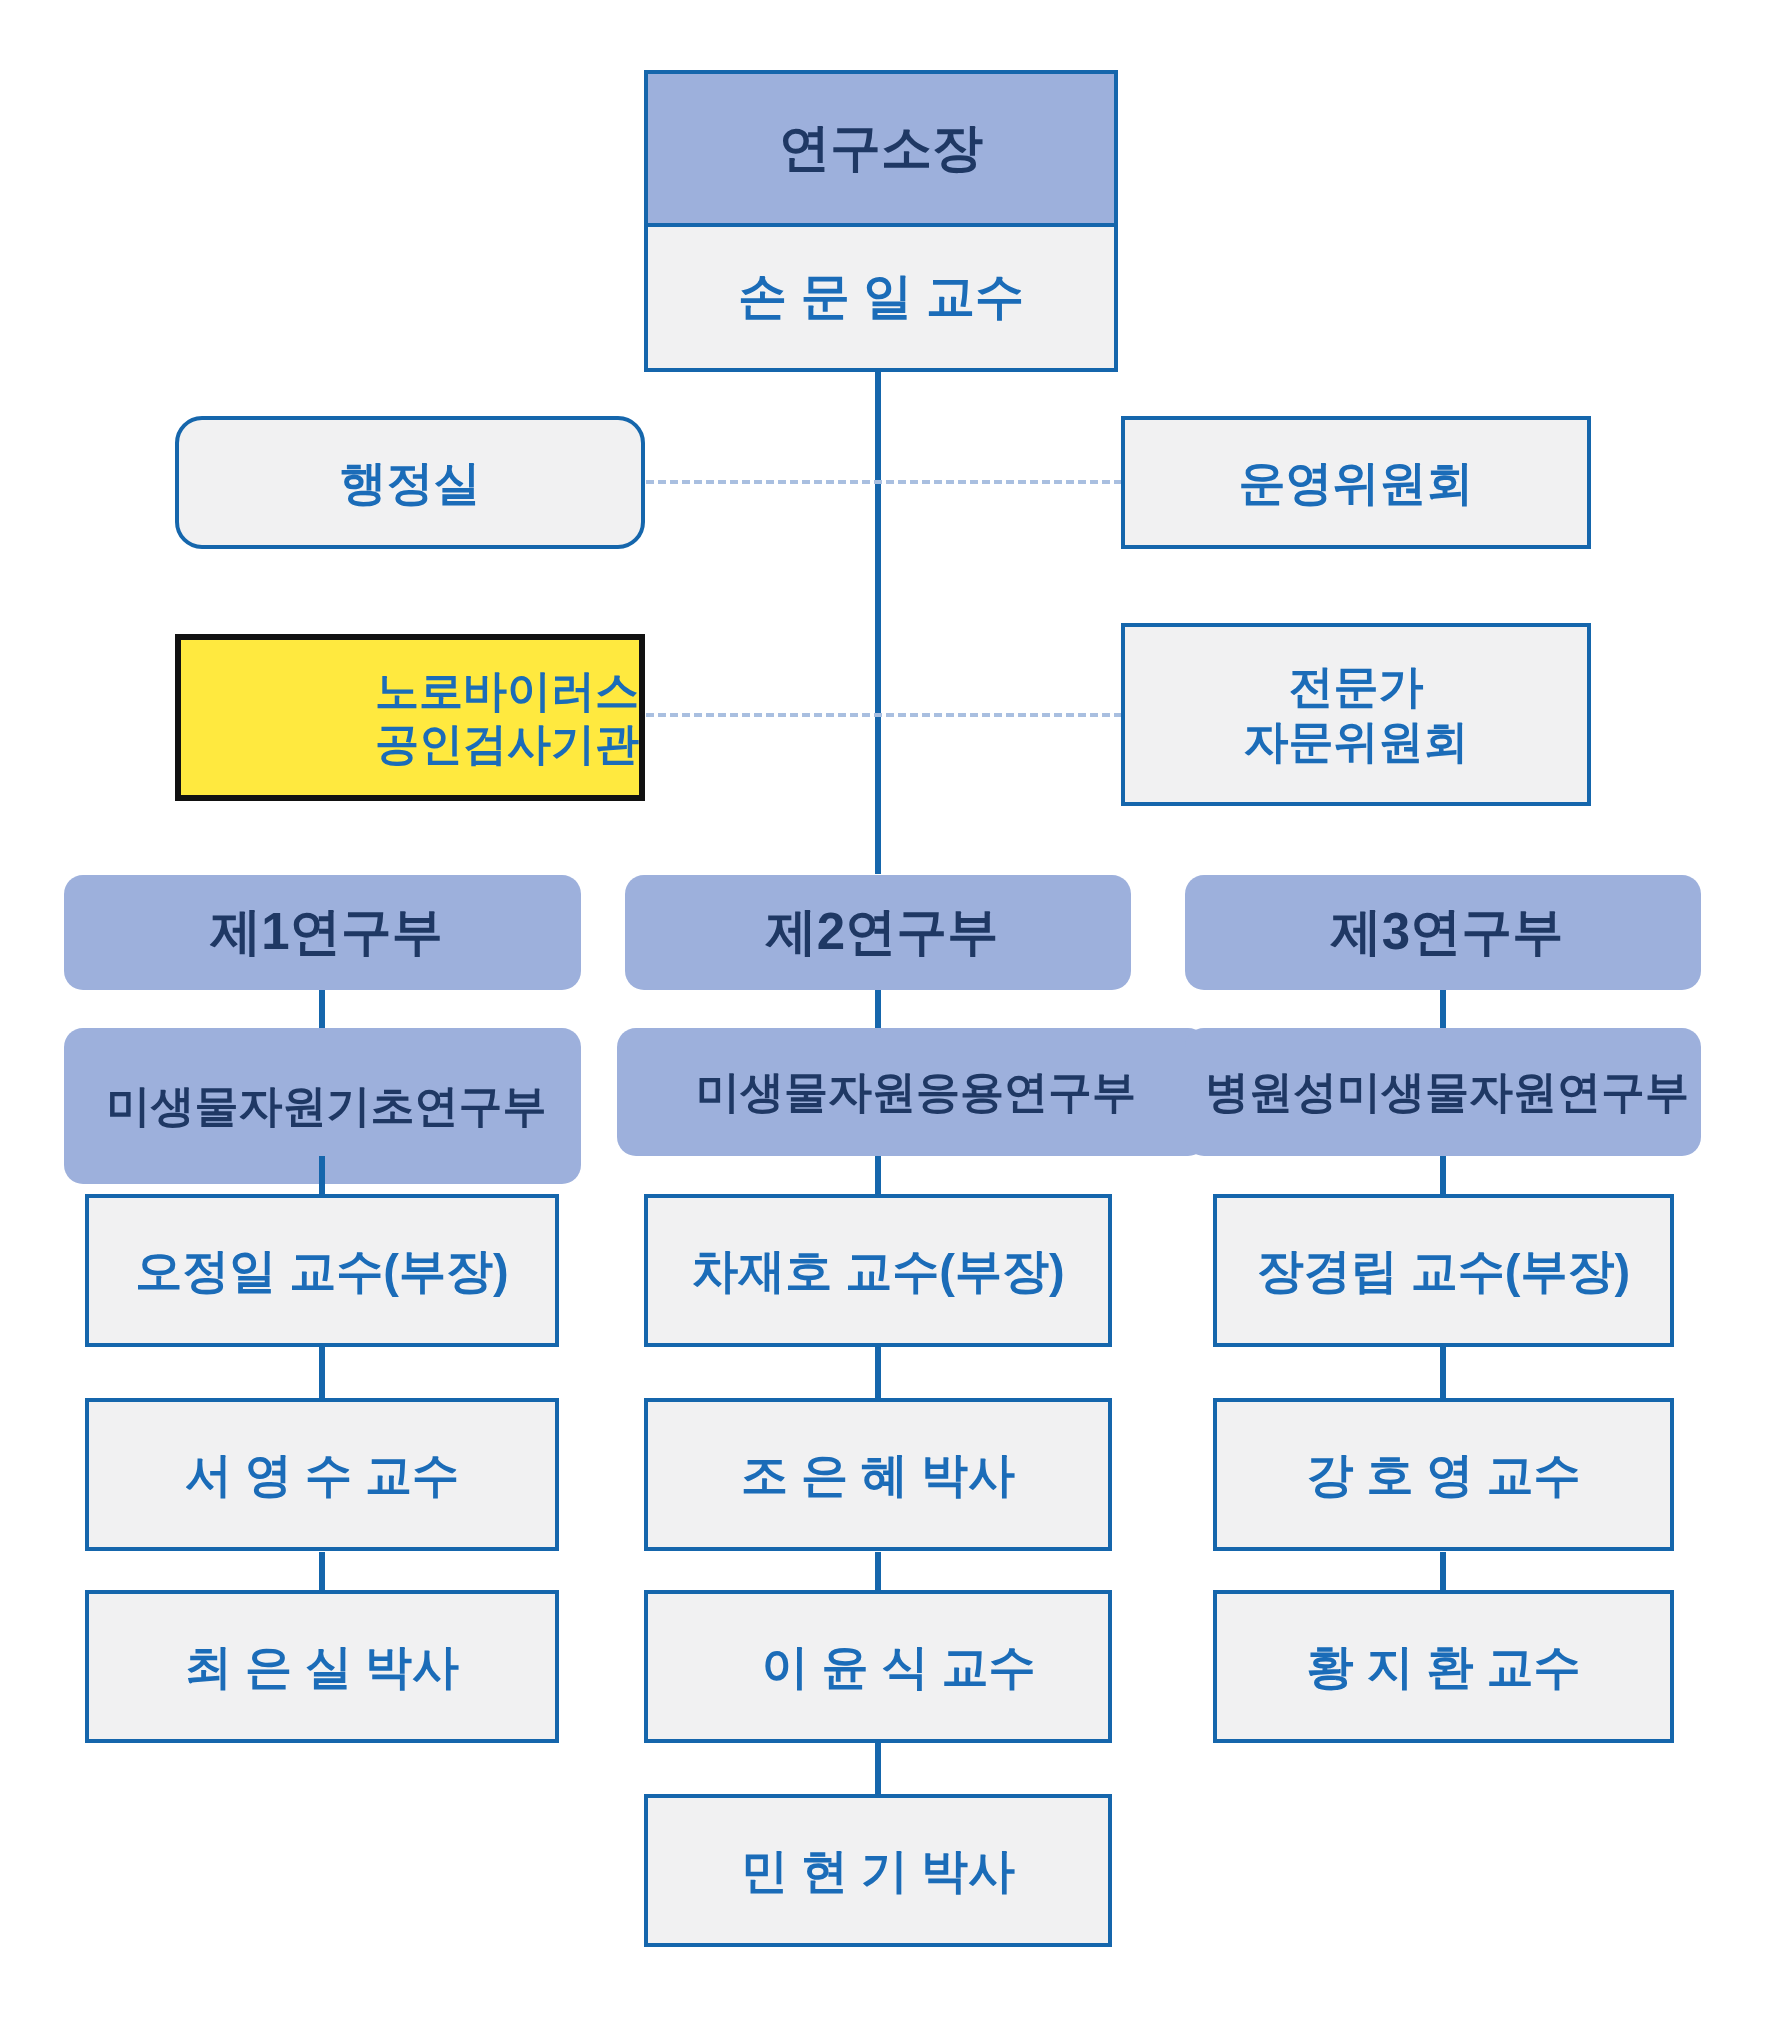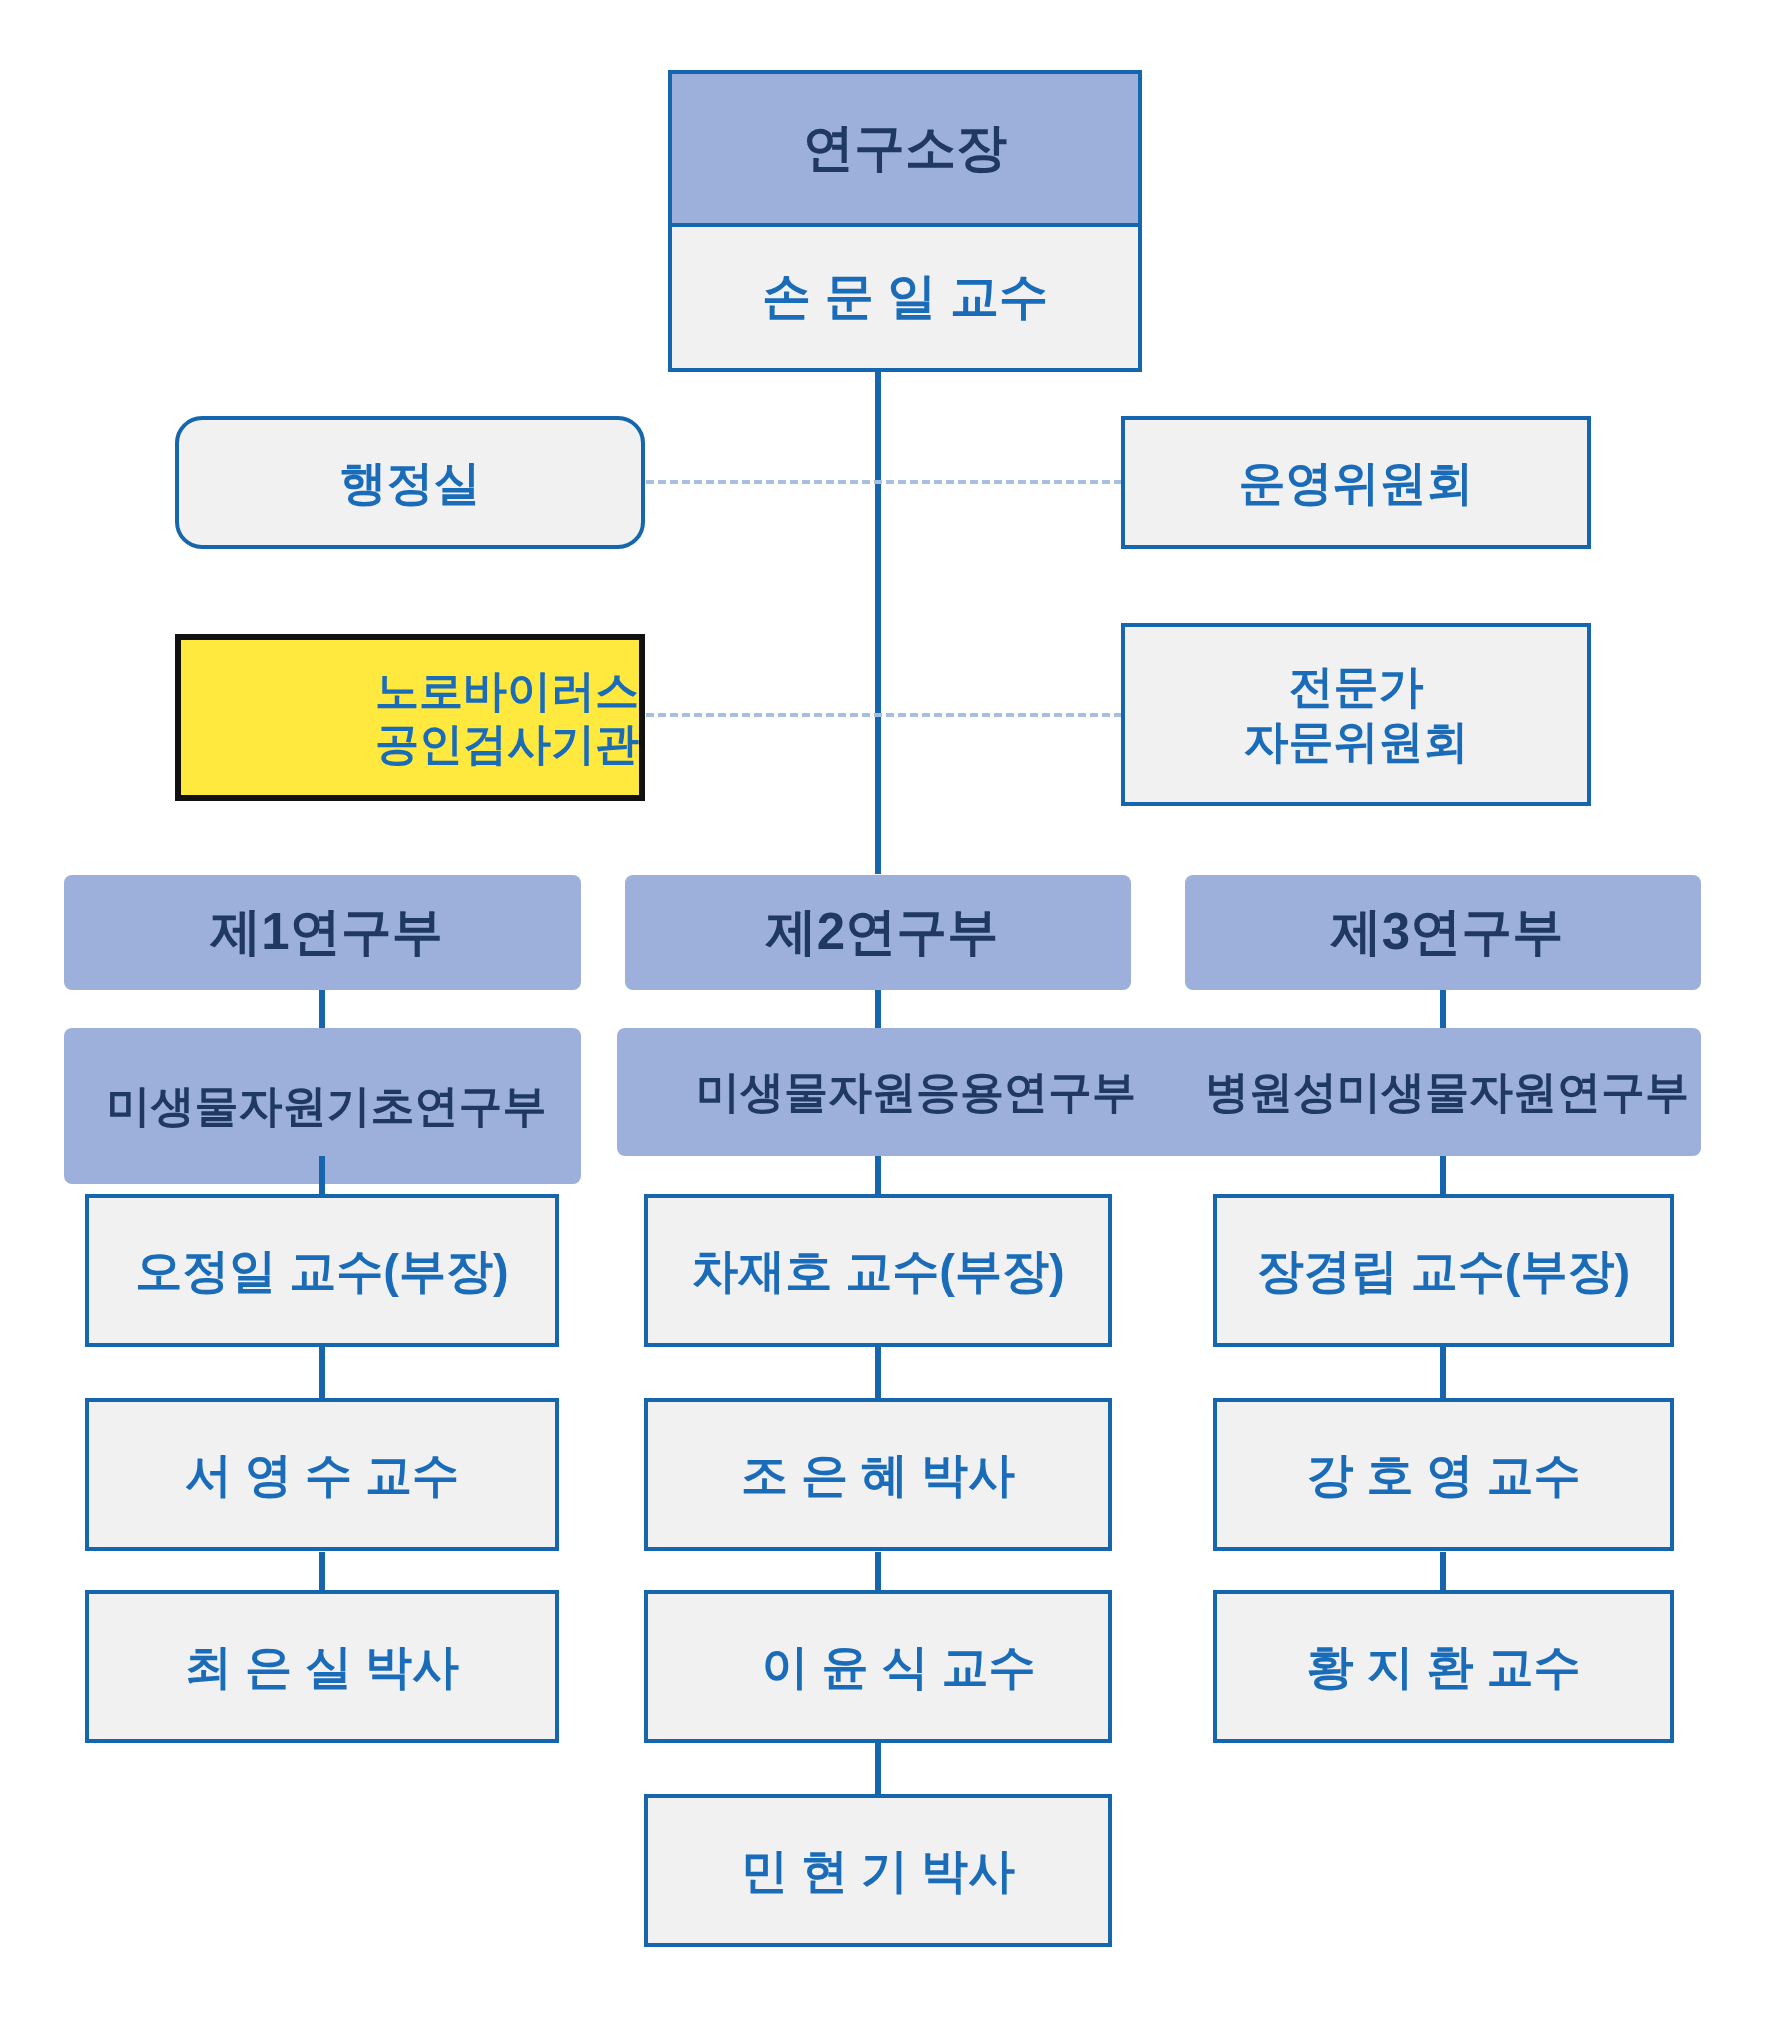--- a/index.html
+++ b/index.html
@@ -21,40 +21,40 @@
       background:var(--gray-fill,#F1F1F2);border:4.7px solid var(--line-blue,#1566AC);
       color:var(--text-blue,#1B6CB8);font-size:47px;text-align:center;line-height:1.22;}
 
   
   .ybox{display:flex;flex-direction:column;align-items:flex-end;justify-content:center;
       background:var(--yellow-fill,#FFE93F);border:6.3px solid var(--black-line,#111111);
       color:var(--text-blue,#1B6CB8);font-size:44px;text-align:center;line-height:1.2;}
 
   
   .pbox{display:flex;align-items:center;justify-content:center;
-      background:var(--purple-fill,#9DB0DC);border-radius:8px;
+      background:var(--purple-fill,#9DB0DC);border-radius:19px;
       color:var(--navy-text,#1F3864);text-align:center;padding-left:8px;}
   .pbox.title{font-size:51px;}
   .pbox.subtitle{font-size:44px;}
 
   
   .vline{background:var(--line-blue,#1566AC);width:5.5px;}
   .hdash{height:0;border-top:4.7px dashed var(--dash-blue,#A9BFE0);}
 </style>
 </head>
 <body>
 
 <div class="canvas">
 
   <div class="abs vline" style="left:875px;top:371px;height:503px;"></div>
 
   <div class="abs hdash" style="left:646px;top:480px;width:476px;"></div>
   <div class="abs hdash" style="left:646px;top:713px;width:476px;"></div>
 
-  <div class="abs director" style="left:644px;top:70px;width:474px;height:302px;margin-left:24px;">
+  <div class="abs director" style="left:644px;top:70px;width:474px;height:302px;">
     <div class="director-header">연구소장</div>
     <div class="director-body">손 문 일 교수</div>
   </div>
 
   <div class="abs gbox" style="left:175px;top:416px;width:470px;height:133px;border-radius:27px;">
     <div>행정실</div>
   </div>
   <div class="abs gbox" style="left:1121px;top:416px;width:470px;height:133px;">
     <div>운영위원회</div>
   </div>

